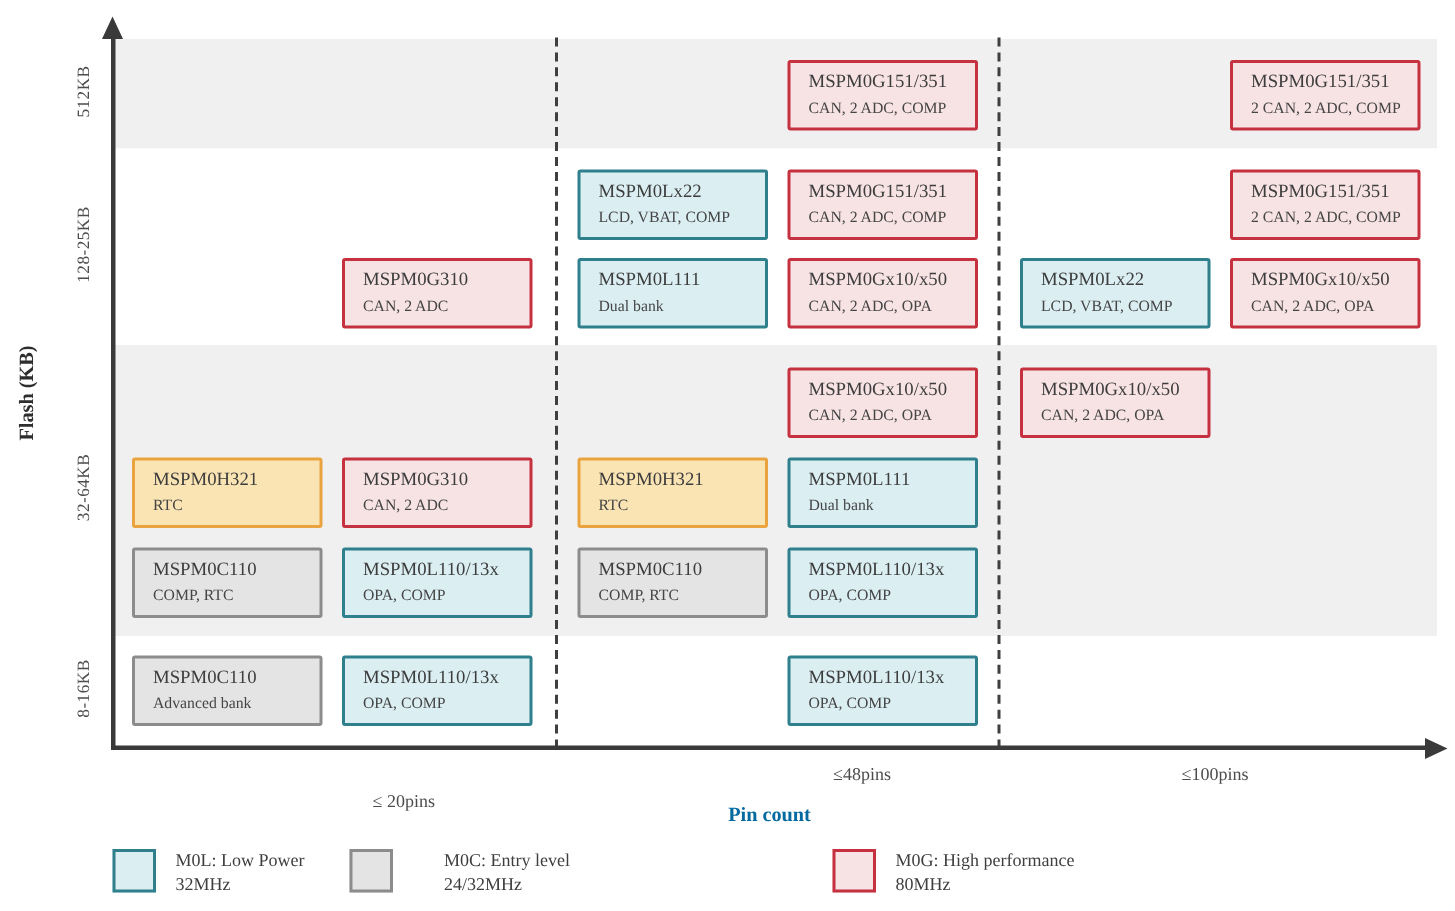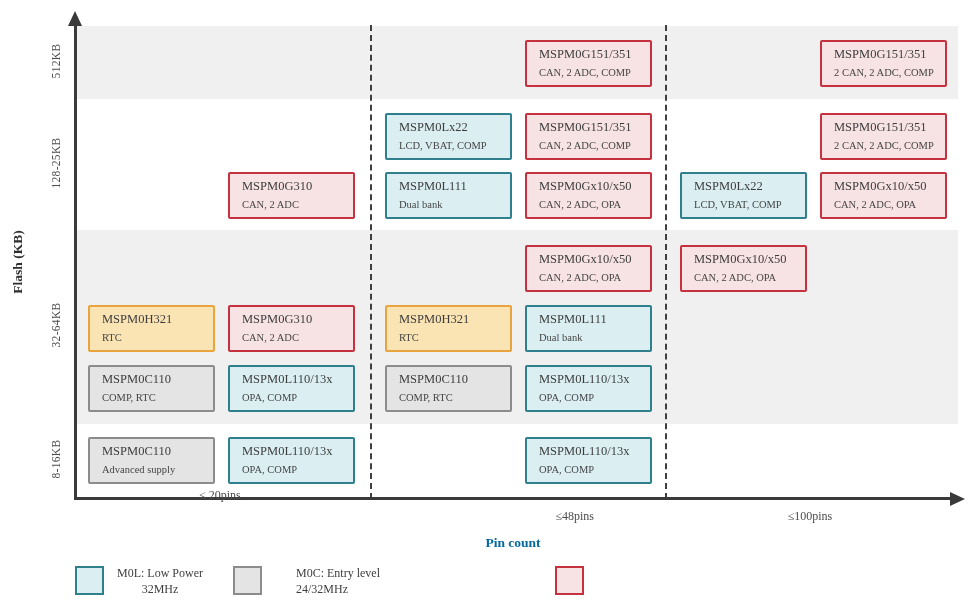--- a/index.html
+++ b/index.html
@@ -121,21 +121,21 @@
       <div class="pbox" style="left: 385px; top: 365px; background: rgb(228, 228, 228); border-color: rgb(140, 140, 140);">
         <div class="pname">MSPM0C110</div>
         <div class="pfeat">COMP, RTC</div>
       </div>
       <div class="pbox" style="left: 525px; top: 365px; background: rgb(219, 239, 243); border-color: rgb(47, 127, 140);">
         <div class="pname">MSPM0L110/13x</div>
         <div class="pfeat">OPA, COMP</div>
       </div>
       <div class="pbox" style="left: 88px; top: 437px; background: rgb(228, 228, 228); border-color: rgb(140, 140, 140);">
         <div class="pname">MSPM0C110</div>
-        <div class="pfeat">Advanced supply</div>
+        <div class="pfeat">Advanced bank</div>
       </div>
       <div class="pbox" style="left: 228px; top: 437px; background: rgb(219, 239, 243); border-color: rgb(47, 127, 140);">
         <div class="pname">MSPM0L110/13x</div>
         <div class="pfeat">OPA, COMP</div>
       </div>
       <div class="pbox" style="left: 525px; top: 437px; background: rgb(219, 239, 243); border-color: rgb(47, 127, 140);">
         <div class="pname">MSPM0L110/13x</div>
         <div class="pfeat">OPA, COMP</div>
       </div>
     </div>
@@ -148,36 +148,40 @@
   <div class="y-title">Flash (KB)</div>
   <div class="x-title">Pin count</div>
 
   <div class="layer" id="yticks-layer">
       <div class="ytick" style="left: -14px; top: 54.5px;">512KB</div>
       <div class="ytick" style="left: -14px; top: 156.5px;">128-25KB</div>
       <div class="ytick" style="left: -14px; top: 319px;">32-64KB</div>
       <div class="ytick" style="left: -14px; top: 452.5px;">8-16KB</div>
     </div>
   <div class="layer" id="xticks-layer">
-      <div class="xtick" style="left: 150px; top: 488px;">≤ 20pins</div>
+      <div class="xtick" style="left: 150px; top: 527px; text-align: right;">≤ 20pins</div>
       <div class="xtick" style="left: 454px; top: 509px; text-align: right;">≤48pins</div>
       <div class="xtick" style="left: 740px; top: 509px;">≤100pins</div>
     </div>
   <div class="layer" id="legend-layer">
-      <div class="legend-item" style="left: 75px; text-align: center;">
+      <div class="legend-item" style="left: 75px;">
         <div class="lswatch" style="background: rgb(219, 239, 243); border-color: rgb(47, 127, 140);"></div>
         <div class="ltext">
           <div>M0L: Low Power</div>
           <div>32MHz</div>
         </div>
       </div>
       <div class="legend-item" style="left: 233px; gap: 21px;">
         <div class="lswatch" style="background: rgb(228, 228, 228); border-color: rgb(140, 140, 140);"></div>
         <div class="ltext">
           <div>M0C: Entry level</div>
           <div>24/32MHz</div>
         </div>
       </div>
       <div class="legend-item" style="left: 555px;">
         <div class="lswatch" style="background: rgb(247, 226, 228); border-color: rgb(197, 49, 63);"></div>
+        <div class="ltext">
+          <div>M0G: High performance</div>
+          <div>80MHz</div>
+        </div>
       </div>
     </div>
 </div>
 
 </body></html>

